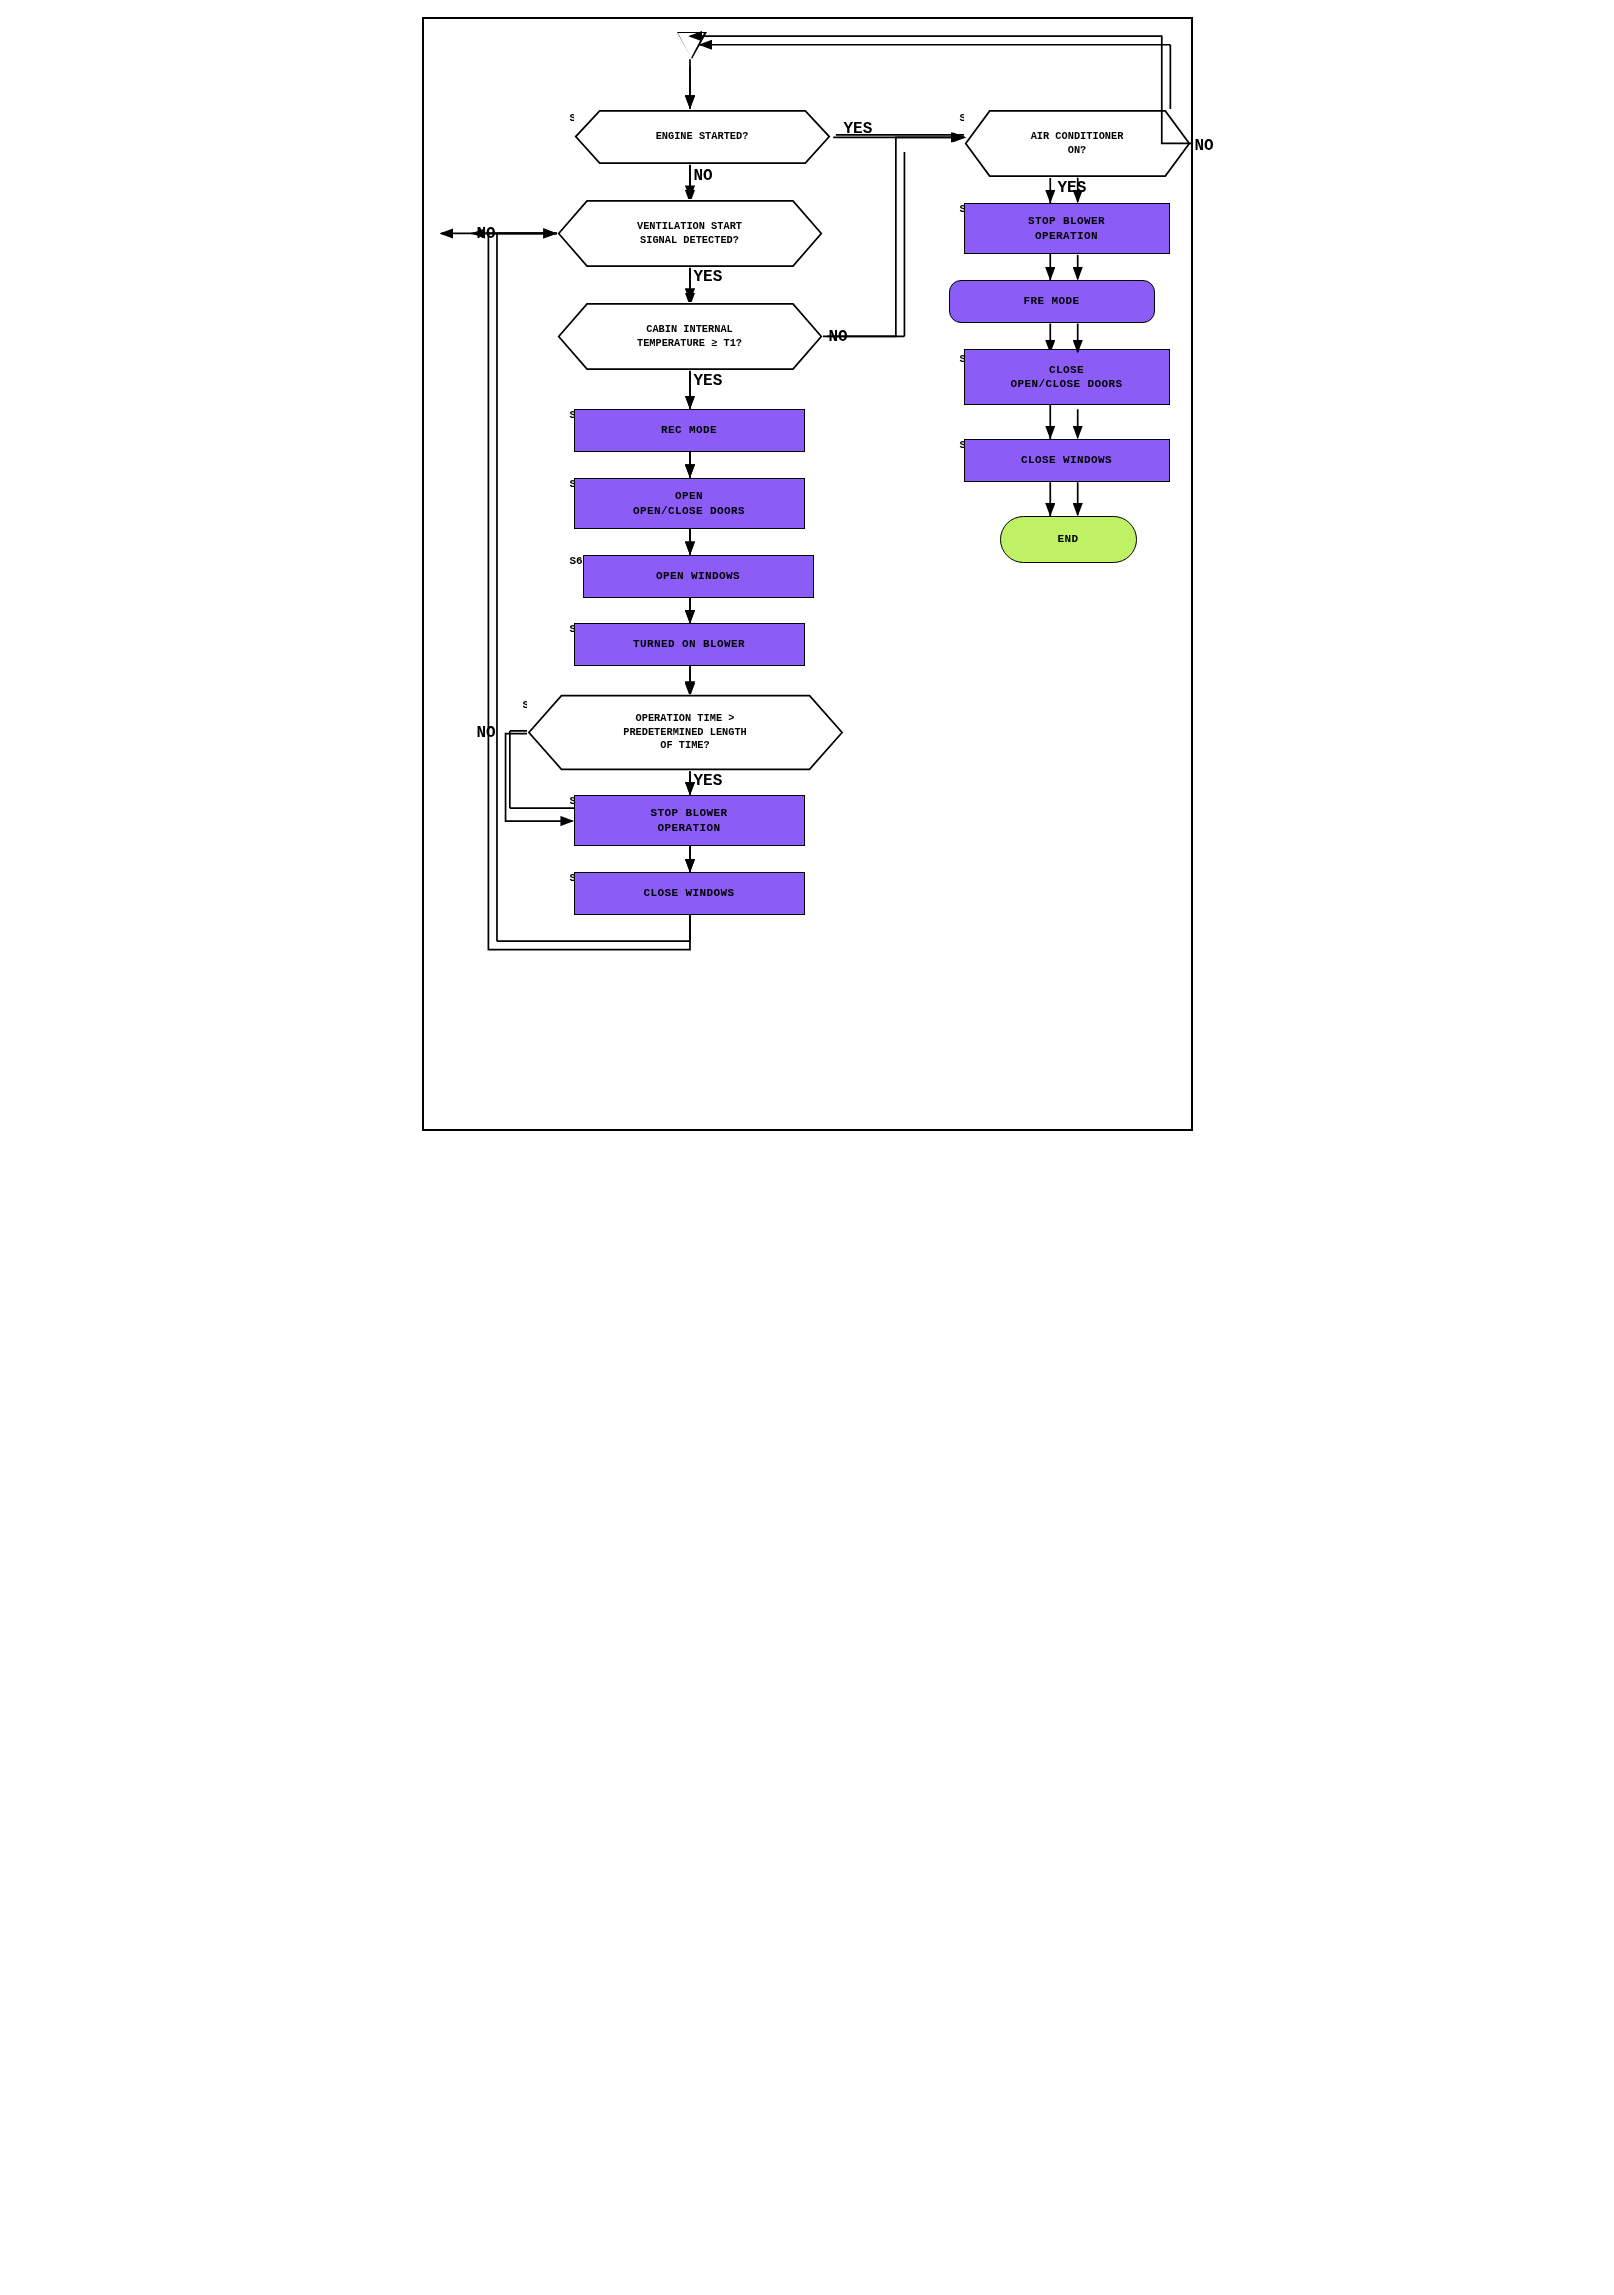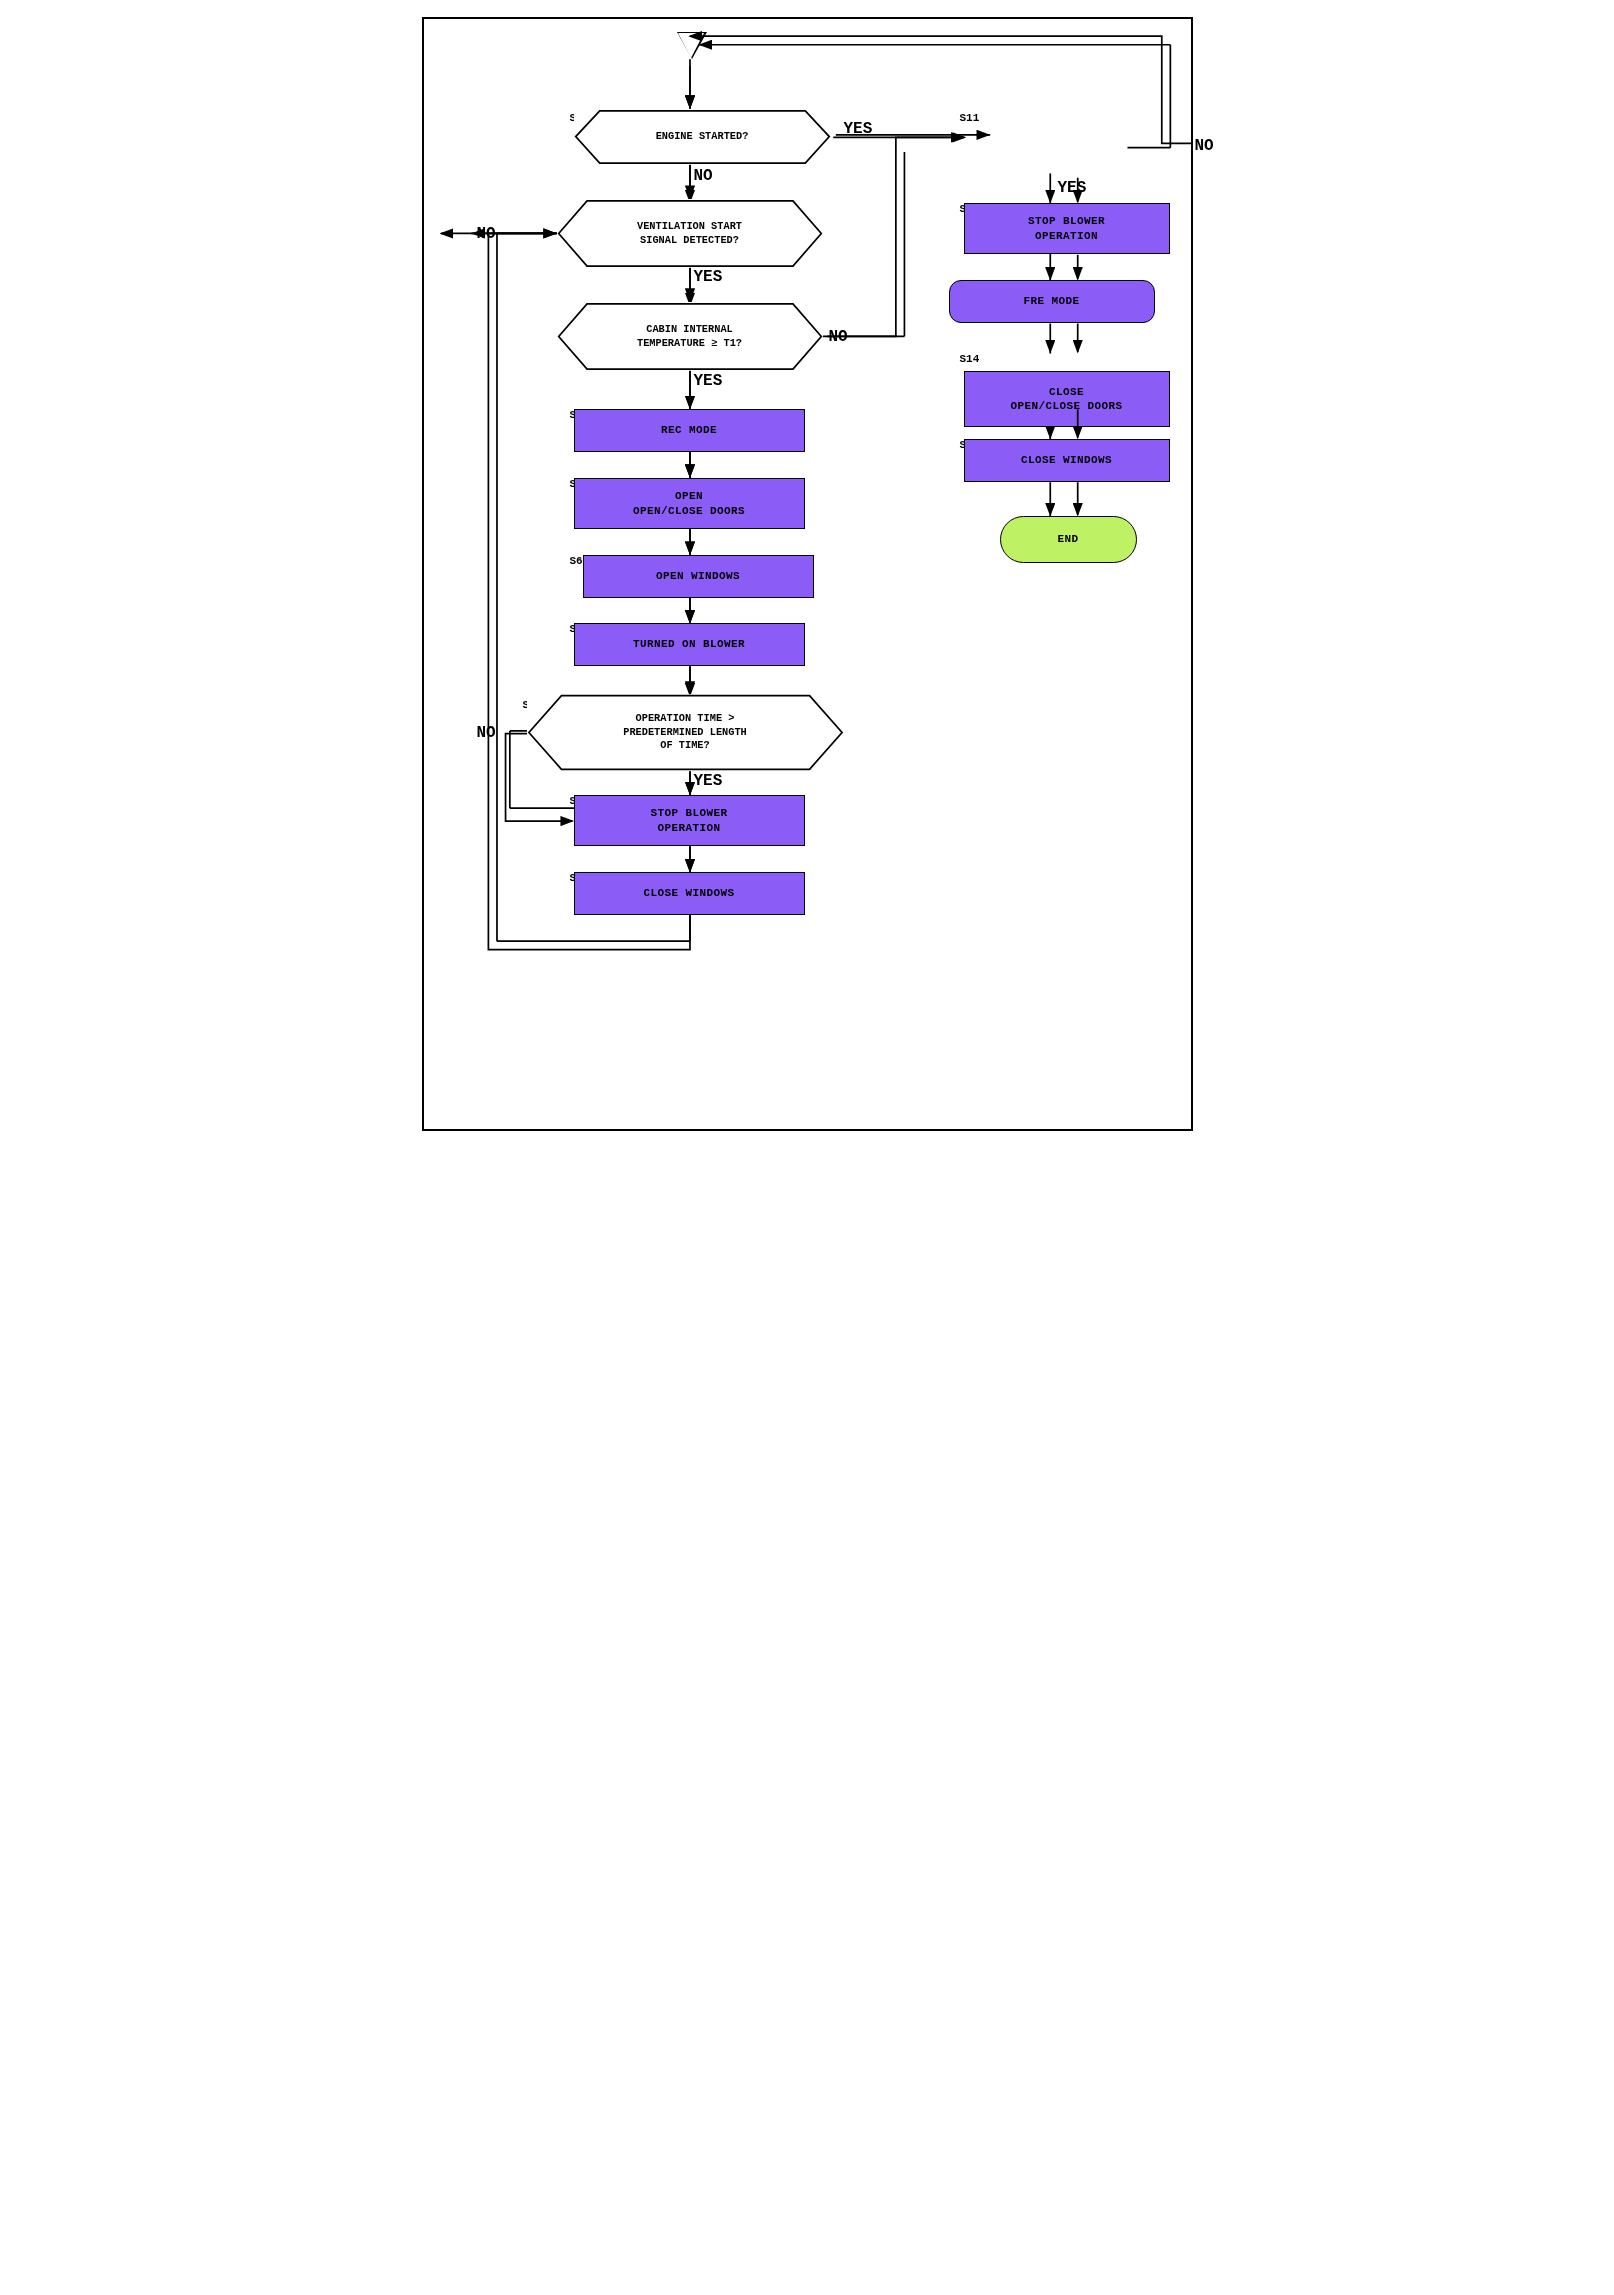--- a/index.html
+++ b/index.html
@@ -236,40 +236,46 @@
   </div>
 
   <div class="step-label" style="left:146px; top:853px;">S10</div>
 
   <div class="shape rect" style="left:150px; top:853px; width:231px; height:43px;">
     <span>CLOSE WINDOWS</span>
   </div>
 
   <div class="step-label" style="left:536px; top:93px;">S11</div>
 
+  <div class="hexagon" style="left:540px; top:90px; width:227px; height:69px;">
+    <svg viewBox="0 0 265 80" xmlns="http://www.w3.org/2000/svg" style="position:absolute;top:0;left:0;width:100%;height:100%;">
+      <polygon points="30,2 235,2 263,40 235,78 30,78 2,40" fill="white" stroke="black" stroke-width="2"></polygon>
+    </svg>
+    <span class="hexagon-text">AIR CONDITIONER<br>ON?</span>
+  </div>
 
   <div class="arrow-label" style="left:771px; top:118px;">NO</div>
 
   <div class="arrow-label" style="left:634px; top:160px;">YES</div>
 
   <div class="step-label" style="left:536px; top:184px;">S12</div>
 
   <div class="shape rect" style="left:540px; top:184px; width:206px; height:51px;">
     <span>STOP BLOWER<br>OPERATION</span>
   </div>
 
   <div class="step-label" style="left:536px; top:261px;">S13</div>
 
   <div class="shape rect" style="left:525px; top:261px; width:206px; height:43px;border-radius:12px;">
     <span>FRE MODE</span>
   </div>
 
   <div class="step-label" style="left:536px; top:334px;">S14</div>
 
-  <div class="shape rect" style="left:540px; top:352px; width:206px; height:56px;">
+  <div class="shape rect" style="left:540px; top:330px; width:206px; height:56px;">
     <span>CLOSE<br>OPEN/CLOSE DOORS</span>
   </div>
 
   <div class="step-label" style="left:536px; top:420px;">S15</div>
 
   <div class="shape rect" style="left:540px; top:420px; width:206px; height:43px;">
     <span>CLOSE WINDOWS</span>
   </div>
 
   <div class="shape oval" style="left:576px; top:497px; width:137px; height:47px;">

